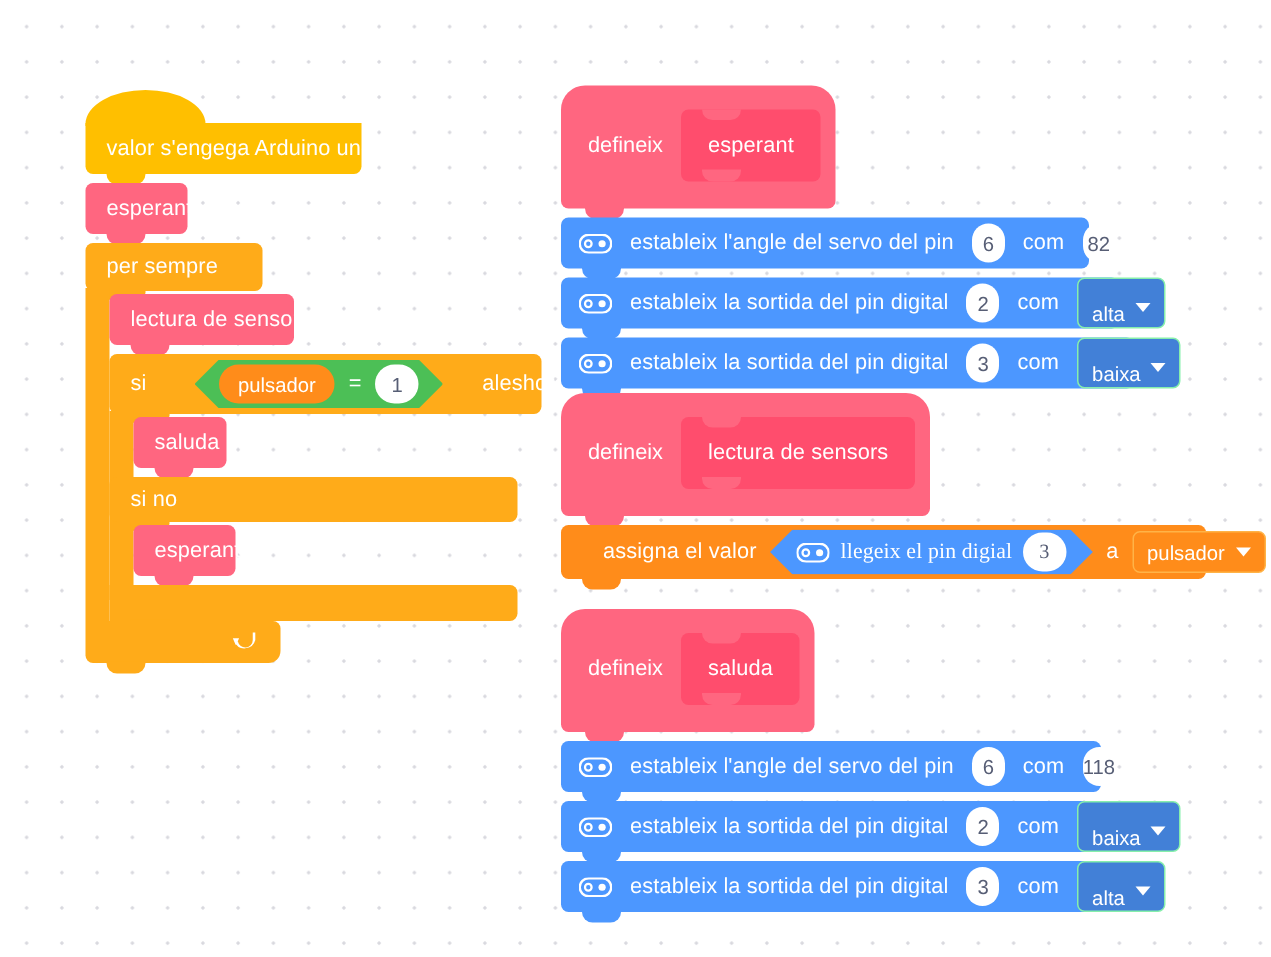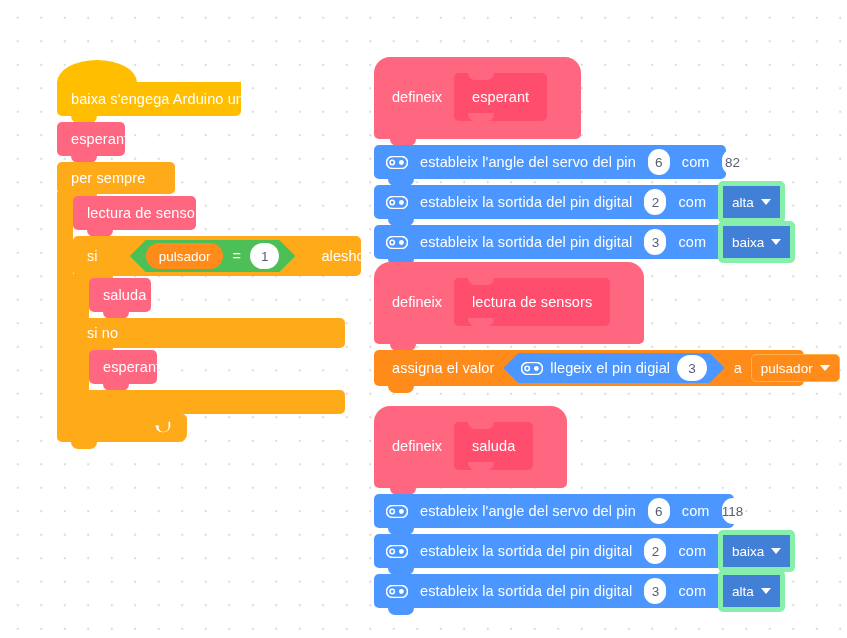--- a/index.html
+++ b/index.html
@@ -105,21 +105,21 @@
     width:26px;height:7px;background:#ffffff;
     border-radius:0 0 7px 7px;
     opacity:0;
   }
 
   
   .defhat{
     position:relative;
     background:#ff6680;
     border-radius:16px 16px 5px 5px;
-    padding:16px 34px 18px 18px;
+    padding:16px 10px 18px 18px;
     display:inline-flex;align-items:center;
     box-sizing:border-box;
   }
   .defhat:after{
     content:"";position:absolute;left:16px;bottom:-7px;
     width:26px;height:8px;background:#ff6680;
     border-radius:0 0 7px 7px;
   }
   .defhat .dtext{color:#ffffff;font-size:14.5px;margin-right:12px;white-space:nowrap;}
   .proc-pill{
@@ -164,21 +164,21 @@
     position:relative;
     background:#4C97FF;
     height:30px;
     display:flex;align-items:center;
     padding:0 14px 0 12px;
     gap:7px;
     clip-path:polygon(14px 0,100% 0,100% 100%,14px 100%,0 50%);
     box-sizing:border-box;
   }
   .hexwrap{
-    position:relative;display:flex;align-items:center;
+    position:relative;display:flex;align-items:center;font-family:Liberation Serif, serif;
   }
   .hexwrap .blue-rep{
     clip-path:polygon(15px 0, calc(100% - 15px) 0, 100% 50%, calc(100% - 15px) 100%, 15px 100%, 0 50%);
     padding:0 18px;
   }
 
   
   .ard-ico{flex:0 0 auto;display:block;}
 
   
@@ -189,27 +189,27 @@
     border-radius:14px;
     min-width:18px;
     height:26px;
     padding:0 11px;
     display:inline-flex;align-items:center;justify-content:center;
     box-sizing:border-box;
   }
   
   .dd-blue{
     background:#4280d7;
-    border:5px solid #86efac;
+    border:1px solid #86efac;
     color:#ffffff;
     font-size:13.5px;
     border-radius:5px;
     height:28px;
     padding:16px 9px;
-    display:inline-flex;align-items:center;gap:7px;
+    display:inline-flex;align-items:flex-start;gap:7px;
     box-sizing:border-box;
   }
   .dd-orange{
     background:#ff8c1a;
     border:1px solid #ffb347;
     color:#ffffff;
     font-size:13.5px;
     border-radius:5px;
     height:28px;
     padding:0 9px;
@@ -247,40 +247,40 @@
   .eq{color:#ffffff;font-size:14.5px;}
 
   
   .data-block{
     position:relative;
     background:#ff8c1a;
     border-radius:5px;
     height:36px;
     display:flex;align-items:center;
     gap:9px;
-    padding:0 18px;
+    padding:0 28px;
     box-sizing:border-box;
   }
   .data-block:after{
     content:"";position:absolute;left:14px;bottom:-7px;
     width:26px;height:8px;background:#ff8c1a;
     border-radius:0 0 7px 7px;
   }
 
   .loop-ico{position:absolute;right:16px;top:50%;transform:translateY(-50%);}
 </style>
 </head>
 <body>
 
 <div id="canvas">
 
   <div class="stack" style="left:57px;top:82px;">
 
     <div class="hat" style="width:184px;">
-      <span class="lbl">baixa s'engega Arduino uno</span>
+      <span class="lbl">valor s'engega Arduino uno</span>
     </div>
 
     <div class="pink" style="width:68px;margin-top:6px;">
       <span class="lbl">esperant</span>
     </div>
 
     <div style="position:relative;margin-top:6px;height:276px;width:290px;">
 
       <div class="cbar" style="left:0;top:0;width:118px;height:32px;">
         <span class="lbl">per sempre</span>

